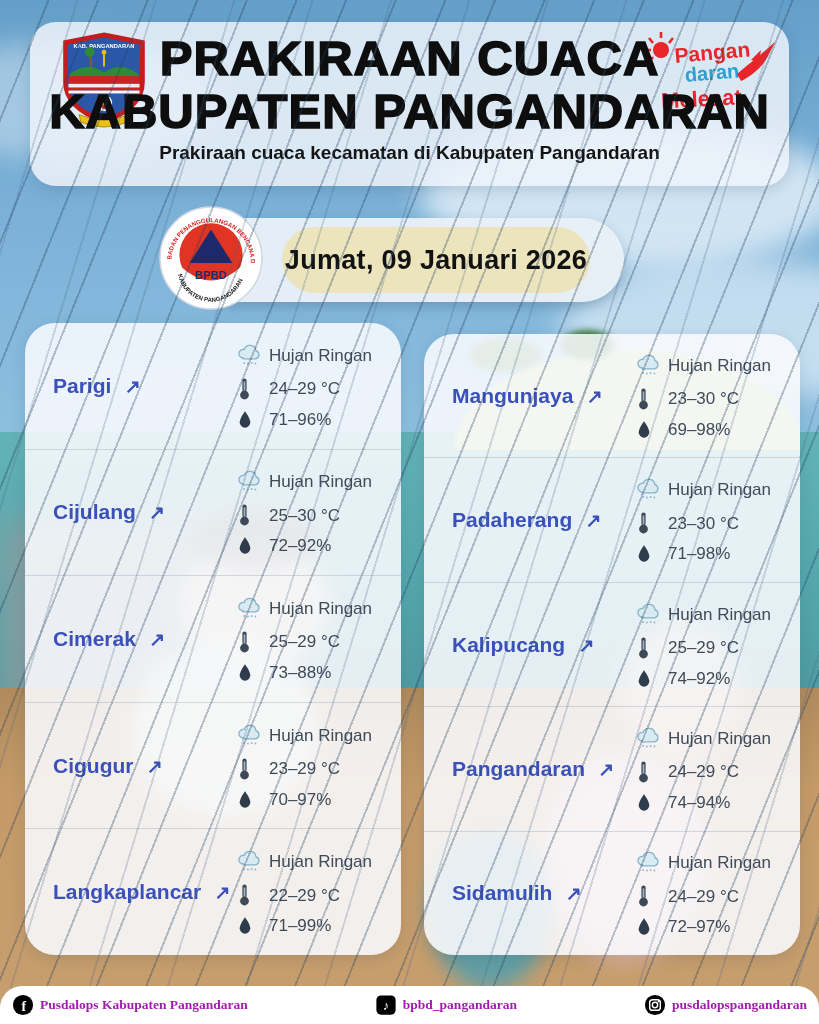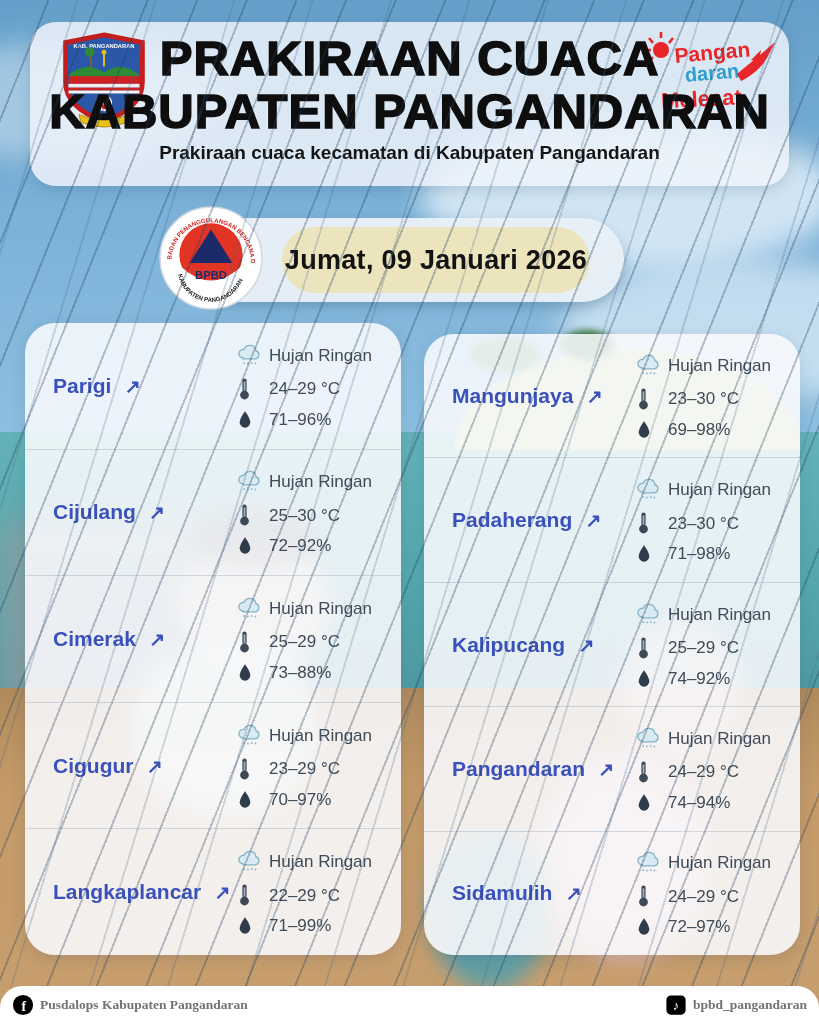--- a/index.html
+++ b/index.html
@@ -70,21 +70,21 @@
   .weather{position:absolute;left:210px;top:50%;transform:translateY(-50%);
     display:flex;flex-direction:column;gap:9px;}
   .wline{display:flex;align-items:center;color:#3f4b58;font-size:17px;white-space:nowrap;}
   .wline .ic{width:34px;display:flex;justify-content:flex-start;align-items:center;}
 
   
   .footer{position:absolute;left:0;bottom:0;width:819px;height:38px;background:#ffffff;
     border-radius:22px 22px 0 0;z-index:60;display:flex;align-items:center;
     justify-content:space-between;padding:0 12px;box-sizing:border-box;}
   .social{display:flex;align-items:center;gap:6px;cursor:pointer;}
-  .social span{font-family:"Liberation Serif",serif;font-weight:bold;font-size:13.5px;color:#737373;
+  .social span{font-family:"Liberation Serif",serif;font-weight:bold;font-size:13.5px;color:#a21caf;
     white-space:nowrap;}
 </style>
 </head>
 <body>
 
 <div class="stage">
 
   <div class="bg-sky"></div>
   <div class="bg-cloud c1"></div>
   <div class="bg-cloud c2"></div>
@@ -563,15 +563,24 @@
       </svg>
       <span>Pusdalops Kabupaten Pangandaran</span>
     </div>
     <div class="social">
       <svg width="22" height="22" viewBox="0 0 24 24">
         <rect x="1.5" y="1.5" width="21" height="21" rx="5" fill="#000000"></rect>
         <text x="12" y="17.5" text-anchor="middle" font-size="14" font-weight="bold" fill="#ffffff">♪</text>
       </svg>
       <span>bpbd_pangandaran</span>
     </div>
+    <div class="social">
+      <svg width="22" height="22" viewBox="0 0 24 24">
+        <circle cx="12" cy="12" r="11" fill="#000000"></circle>
+        <rect x="6.2" y="6.2" width="11.6" height="11.6" rx="3.2" fill="none" stroke="#ffffff" stroke-width="1.6"></rect>
+        <circle cx="12" cy="12" r="2.9" fill="none" stroke="#ffffff" stroke-width="1.6"></circle>
+        <circle cx="15.8" cy="8.2" r="1" fill="#ffffff"></circle>
+      </svg>
+      <span>pusdalopspangandaran</span>
+    </div>
   </div>
 
 </div>
 
 </body></html>

